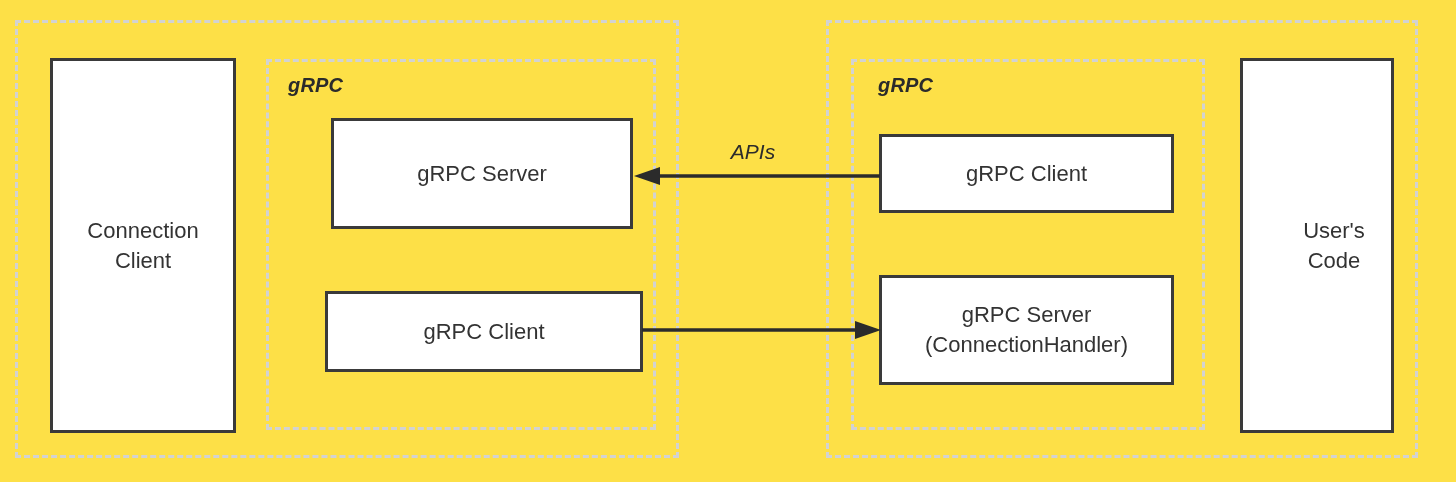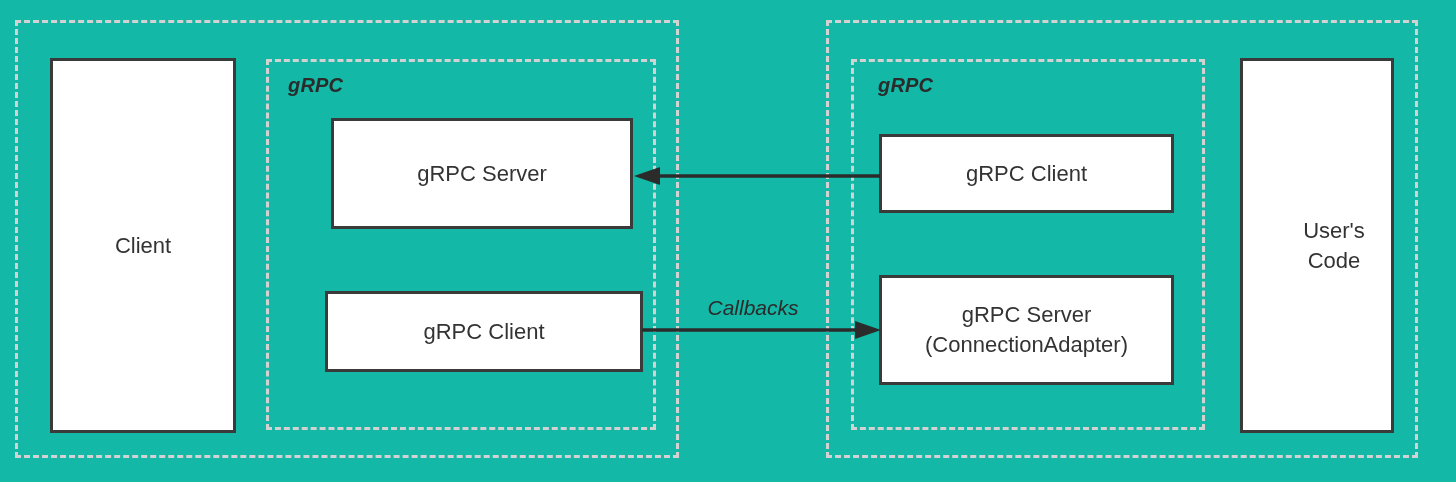--- a/index.html
+++ b/index.html
@@ -7,21 +7,21 @@
     padding: 0;
     background: #ffffff;
   }
   body {
     font-family: "Liberation Sans", sans-serif;
   }
   #canvas {
     position: relative;
     width: 1456px;
     height: 482px;
-    background: #14b8a6;
+    background: #fde047;
     overflow: hidden;
   }
 
   
   .dashed-box {
     position: absolute;
     border: 3px dashed #d2d2d2;
     box-sizing: border-box;
     background: transparent;
   }
@@ -79,20 +79,21 @@
 
 <div id="canvas">
 
   <div class="dashed-box" style="left:15px; top:20px; width:664px; height:438px;"></div>
 
   <div class="dashed-box" style="left:266px; top:59px; width:390px; height:371px;"></div>
 
   <div class="group-label" style="left:288px; top:74px;">gRPC</div>
 
   <div class="solid-box" style="left:50px; top:58px; width:186px; height:375px;">
+    <span class="line">Connection</span>
     <span class="line">Client</span>
   </div>
 
   <div class="solid-box" style="left:331px; top:118px; width:302px; height:111px;">
     <span class="line">gRPC Server</span>
   </div>
 
   <div class="solid-box" style="left:325px; top:291px; width:318px; height:81px;">
     <span class="line">gRPC Client</span>
   </div>
@@ -102,34 +103,34 @@
   <div class="dashed-box" style="left:851px; top:59px; width:354px; height:371px;"></div>
 
   <div class="group-label" style="left:878px; top:74px;">gRPC</div>
 
   <div class="solid-box" style="left:879px; top:134px; width:295px; height:79px;">
     <span class="line">gRPC Client</span>
   </div>
 
   <div class="solid-box" style="left:879px; top:275px; width:295px; height:110px;">
     <span class="line">gRPC Server</span>
-    <span class="line">(ConnectionAdapter)</span>
+    <span class="line">(ConnectionHandler)</span>
   </div>
 
   <div class="solid-box" style="left:1240px; top:58px; width:154px; height:375px;padding-left:34px;">
     <span class="line">User's</span>
     <span class="line">Code</span>
   </div>
 
   <svg class="arrow-svg" style="left:630px; top:160px;" width="256" height="32" viewBox="0 0 256 32">
     <line x1="28" y1="16" x2="250" y2="16" stroke="#2b2b2b" stroke-width="3.5"></line>
     <polygon points="4,16 30,7 30,25" fill="#2b2b2b"></polygon>
   </svg>
 
+  <div class="edge-label" style="left:693px; top:140px; width:120px;">APIs</div>
 
   <svg class="arrow-svg" style="left:640px; top:314px;" width="245" height="32" viewBox="0 0 245 32">
     <line x1="2" y1="16" x2="218" y2="16" stroke="#2b2b2b" stroke-width="3.5"></line>
     <polygon points="241,16 215,7 215,25" fill="#2b2b2b"></polygon>
   </svg>
 
-  <div class="edge-label" style="left:693px; top:296px; width:120px;">Callbacks</div>
 
 </div>
 
 </body></html>

